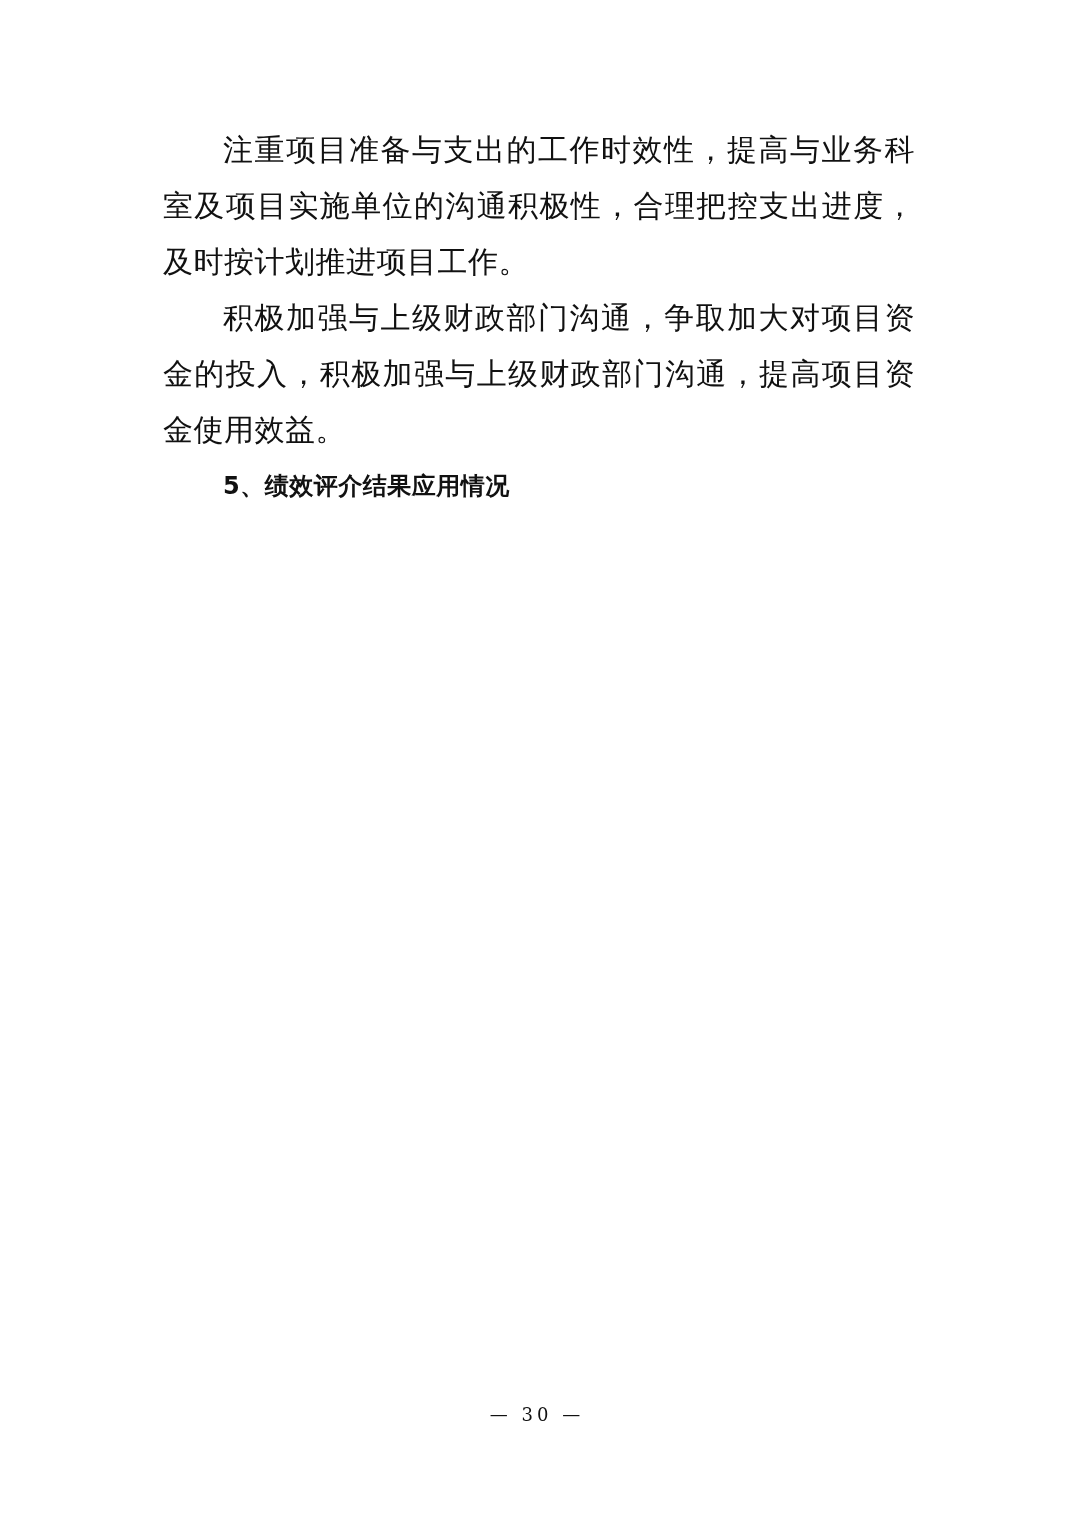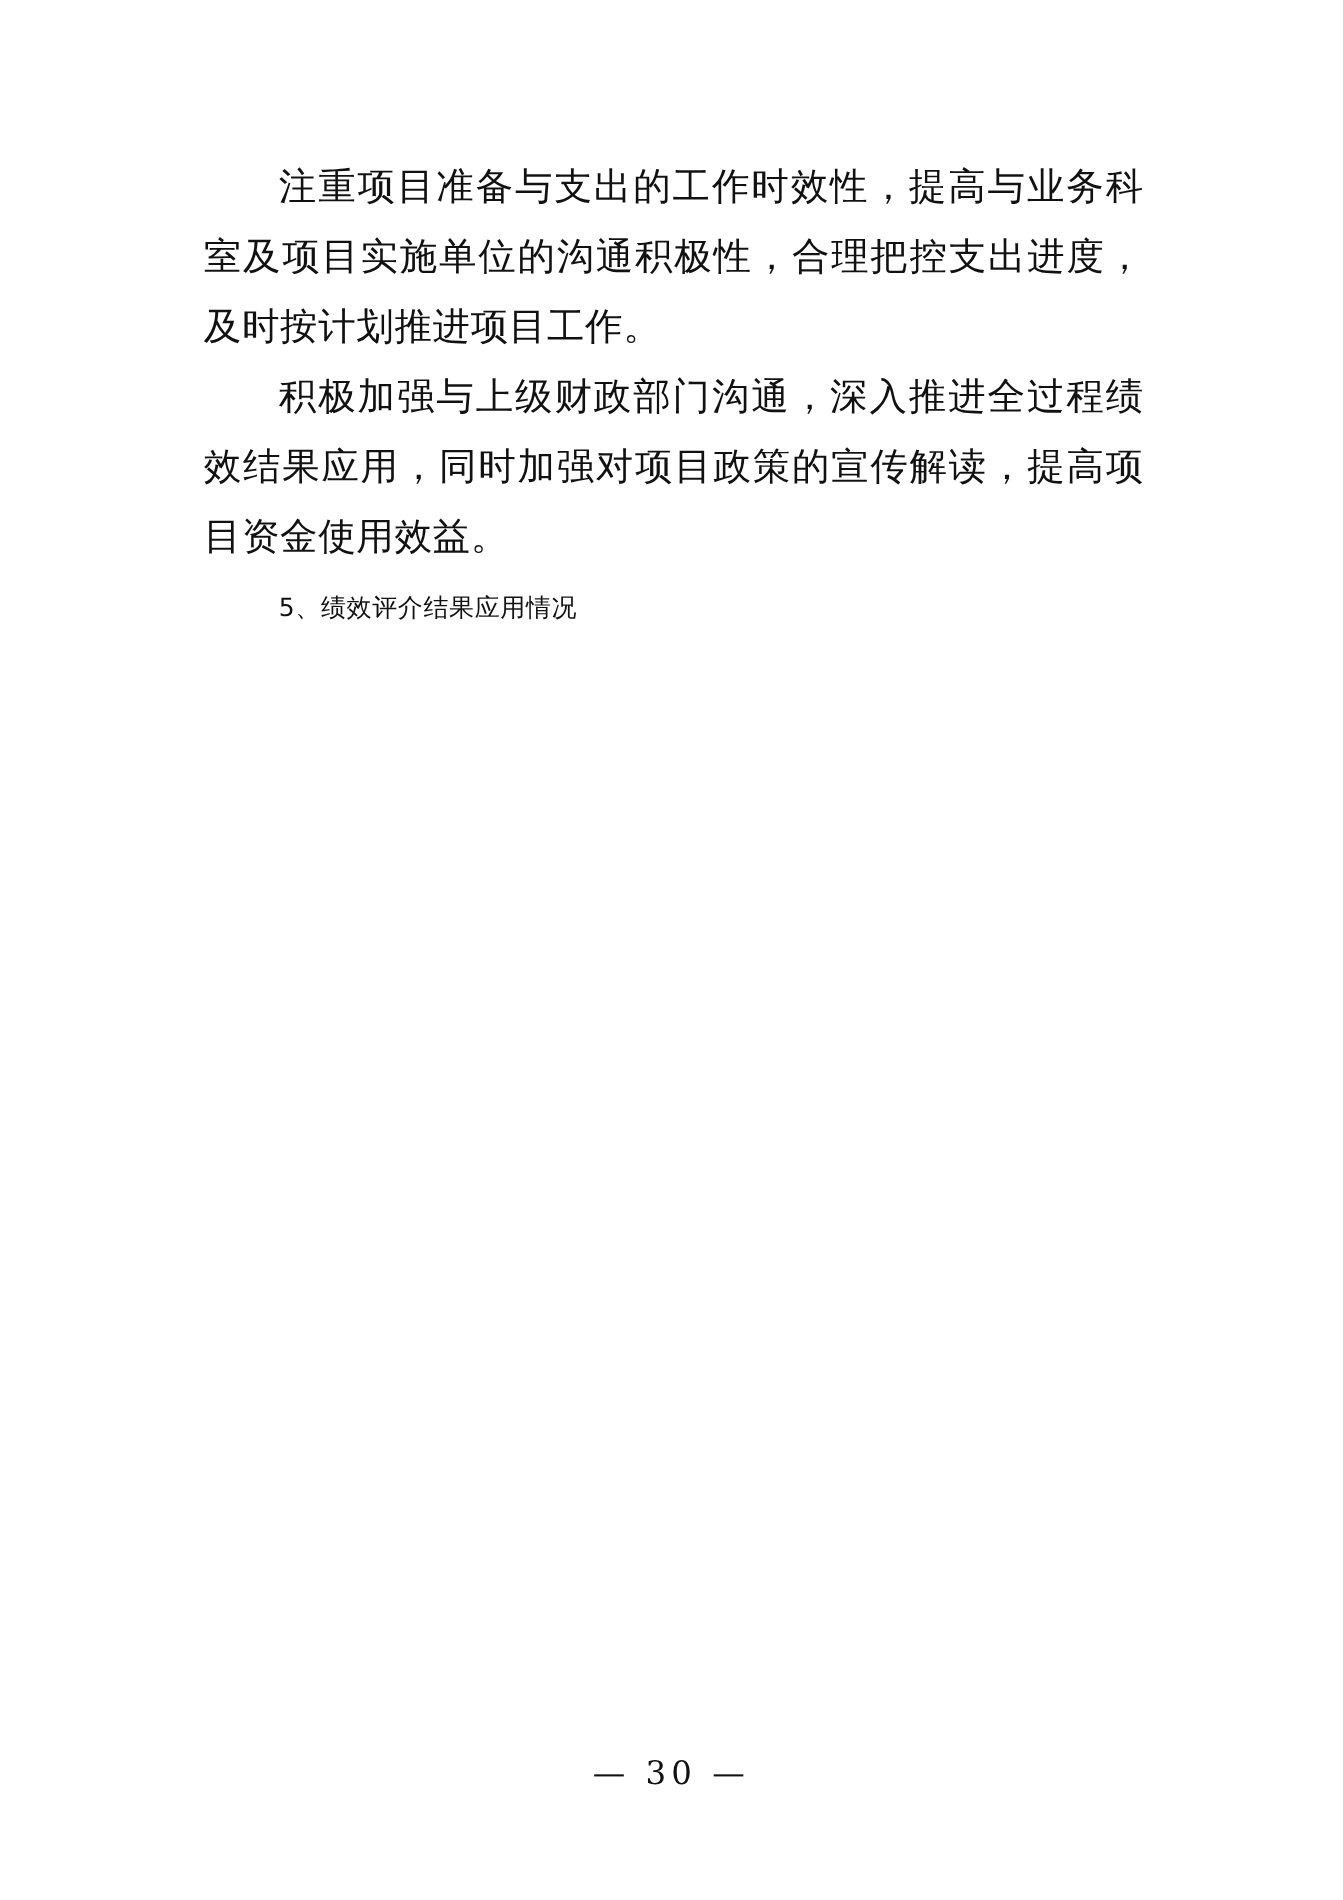--- a/index.html
+++ b/index.html
@@ -28,42 +28,42 @@
     font-size: 30px;
     line-height: 56px;
     text-align: justify;
     text-justify: inter-ideograph;
     text-indent: 60px;
     letter-spacing: 0.5px;
     font-weight: 400;
   }
   h2.section-heading {
     margin: 0;
-    font-size: 20px;
+    font-size: 24px;
     line-height: 56px;
     text-indent: 60px;
-    font-weight: 400;
+    font-weight: 700;
     letter-spacing: 0.5px;
     font-family: "DejaVu Sans", "Liberation Sans", sans-serif;
   }
   .footer {
     position: absolute;
     left: 0;
     right: 0;
     top: 1404px;
     text-align: center;
-    font-size: 26px;
+    font-size: 18px;
     font-family: "DejaVu Serif", "Liberation Serif", serif;
     letter-spacing: 4px;
     color: #111111;
   }
 </style>
 </head>
 <body>
 
 <div class="page">
   <div class="content">
     <p class="body-text">注重项目准备与支出的工作时效性，提高与业务科室及项目实施单位的沟通积极性，合理把控支出进度，及时按计划推进项目工作。</p>
-    <p class="body-text">积极加强与上级财政部门沟通，深入推进全过程绩效结果应用，同时加强对项目政策的宣传解读，提高项目资金使用效益。</p>
+    <p class="body-text">积极加强与上级财政部门沟通，争取加大对项目资金的投入，积极加强与上级财政部门沟通，提高项目资金使用效益。</p>
     <h2 class="section-heading">5、绩效评介结果应用情况</h2>
   </div>
   <div class="footer">— 30 —</div>
 </div>
 
 </body></html>

